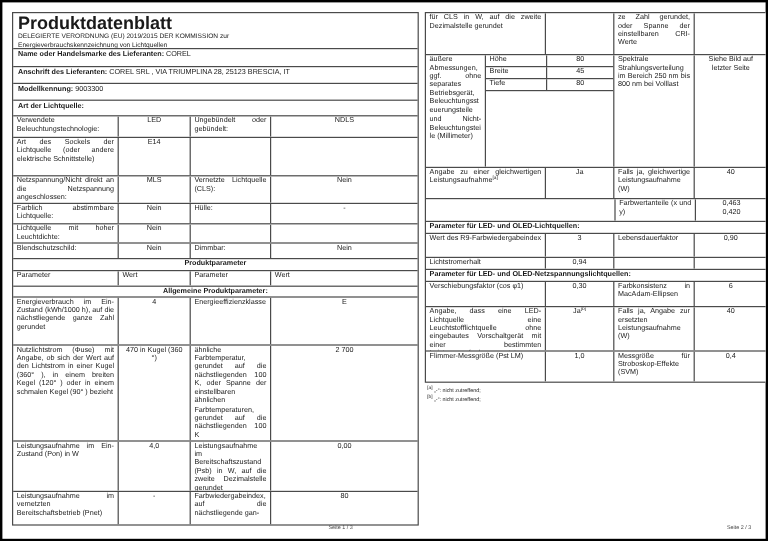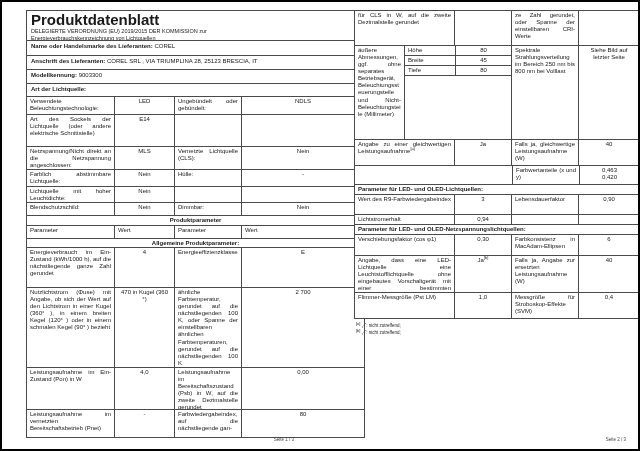--- a/index.html
+++ b/index.html
@@ -49,21 +49,21 @@
 
   .footnotes { margin-top:3px; padding-left:2px; }
   .fn { font-size:4.5px; line-height:7px; color:#222; }
   .footer { position:absolute; top:435px; text-align:right; font-size:4.5px; color:#444; }
 </style>
 </head>
 <body>
 
 <div class="frame">
 
-  <div class="page" style="left:24px; width:339px;">
+  <div class="page" style="left:8px; width:339px;">
     <div class="tbl">
 
       <div class="trow title-block" style="height:30px">
         <div class="title">Produktdatenblatt</div>
         <div class="subtitle">DELEGIERTE VERORDNUNG (EU) 2019/2015 DER KOMMISSION zur</div>
         <div class="subtitle">Energieverbrauchskennzeichnung von Lichtquellen</div>
       </div>
 
       <div class="trow inforow" style="height:15px">
         <span class="b">Name oder Handelsmarke des Lieferanten:</span>

